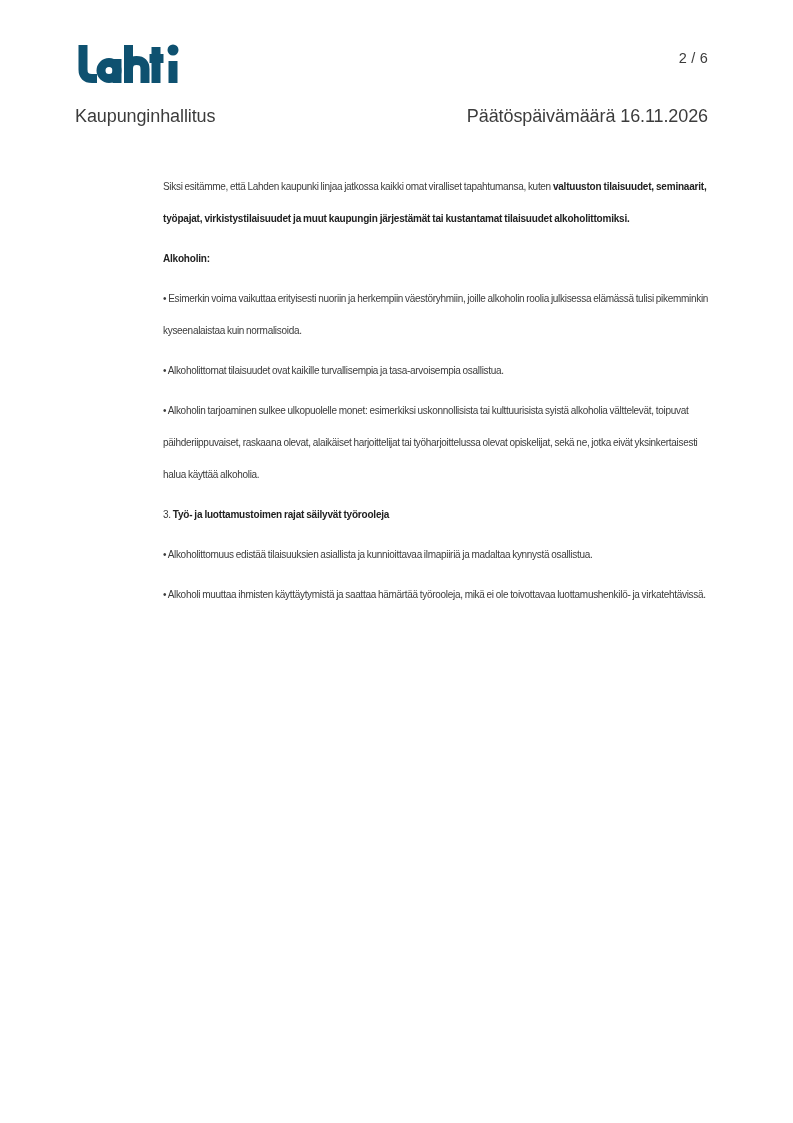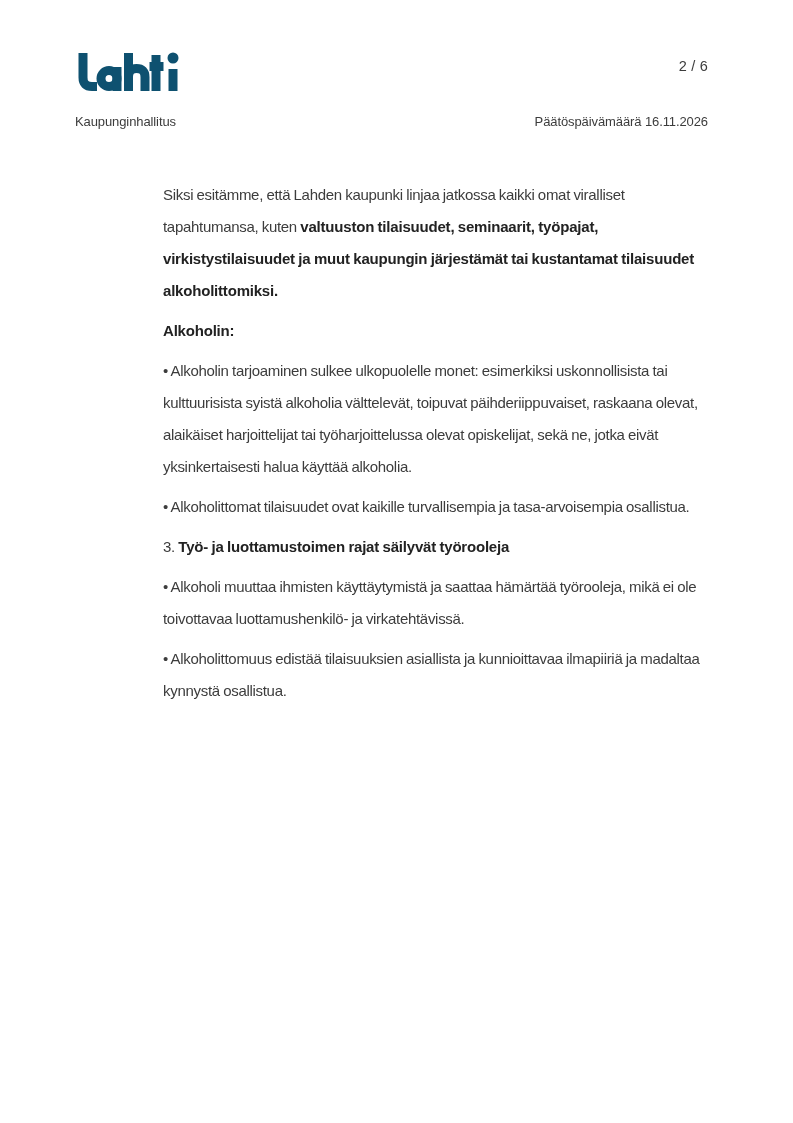--- a/index.html
+++ b/index.html
@@ -10,21 +10,20 @@
   * { box-sizing: border-box; }
   html, body { margin: 0; padding: 0; background: #ffffff; }
   .page {
     position: relative;
     width: 793px;
     height: 995px;
     background: #ffffff;
     font-family: "Liberation Sans", sans-serif;
     color: var(--text-color);
     overflow: hidden;
-    margin-top: 8px;
   }
   .logo {
     position: absolute;
     left: 75px;
     top: 43px;
     width: 106px;
     height: 45px;
     color: var(--logo-color);
   }
   .logo svg { display: block; width: 100%; height: 100%; }
@@ -44,29 +43,29 @@
     color: var(--text-color);
   }
   .header-row {
     position: absolute;
     top: 106px;
     left: 75px;
     right: 85px;
     display: flex;
     justify-content: space-between;
     align-items: center;
-    font-size: 13px;
+    font-size: 18px;
     letter-spacing: -0.1px;
   }
   .content {
     position: absolute;
     top: 171px;
     left: 163px;
     width: 549px;
-    font-size: 15px;
+    font-size: 10px;
     letter-spacing: -0.3px;
     word-spacing: -0.5px;
   }
   .content p {
     margin: 0 0 8px 0;
     line-height: 32px;
   }
   .content b {
     font-weight: bold;
     color: var(--bold-color);
@@ -102,20 +101,21 @@
 
   <div class="header-row">
     <span>Kaupunginhallitus</span>
     <span>Päätöspäivämäärä 16.11.2026</span>
   </div>
 
   <div class="content">
 
   <p><span>Siksi esitämme, että Lahden kaupunki linjaa jatkossa kaikki omat viralliset tapahtumansa, kuten </span><b>valtuuston tilaisuudet, seminaarit, työpajat, virkistystilaisuudet ja muut kaupungin järjestämät tai kustantamat tilaisuudet alkoholittomiksi.</b></p>
       <p><b>Alkoholin:</b></p>
+      <p><span>• Esimerkin voima vaikuttaa erityisesti nuoriin ja herkempiin väestöryhmiin, joille alkoholin roolia julkisessa elämässä tulisi pikemminkin kyseenalaistaa kuin normalisoida.</span></p>
+      <p><span>• Alkoholittomat tilaisuudet ovat kaikille turvallisempia ja tasa-arvoisempia osallistua.</span></p>
       <p><span>• Alkoholin tarjoaminen sulkee ulkopuolelle monet: esimerkiksi uskonnollisista tai kulttuurisista syistä alkoholia välttelevät, toipuvat päihderiippuvaiset, raskaana olevat, alaikäiset harjoittelijat tai työharjoittelussa olevat opiskelijat, sekä ne, jotka eivät yksinkertaisesti halua käyttää alkoholia.</span></p>
-      <p><span>• Alkoholittomat tilaisuudet ovat kaikille turvallisempia ja tasa-arvoisempia osallistua.</span></p>
       <p><span>3. </span><b>Työ- ja luottamustoimen rajat säilyvät työrooleja</b></p>
+      <p><span>• Alkoholittomuus edistää tilaisuuksien asiallista ja kunnioittavaa ilmapiiriä ja madaltaa kynnystä osallistua.</span></p>
       <p><span>• Alkoholi muuttaa ihmisten käyttäytymistä ja saattaa hämärtää työrooleja, mikä ei ole toivottavaa luottamushenkilö- ja virkatehtävissä.</span></p>
-      <p><span>• Alkoholittomuus edistää tilaisuuksien asiallista ja kunnioittavaa ilmapiiriä ja madaltaa kynnystä osallistua.</span></p>
     </div>
 
 </div>
 
 </body></html>

